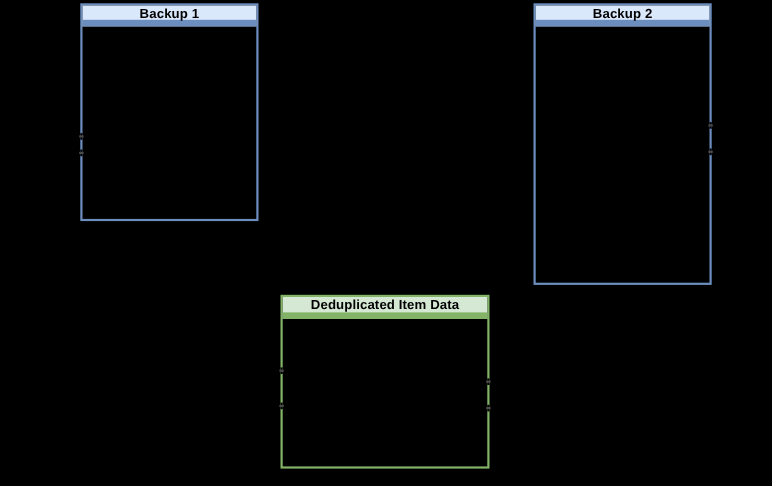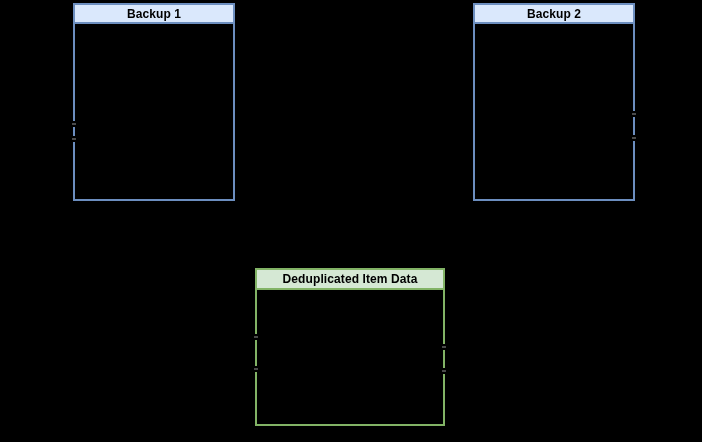--- a/index.html
+++ b/index.html
@@ -18,36 +18,36 @@
   .node {
     position: absolute;
     box-sizing: border-box;
     border: 2px solid #888;
     display: flex;
     flex-direction: column;
     background: transparent;
   }
   .node-header {
     box-sizing: border-box;
-    border-bottom: 2px solid #0369a1;
+    border-bottom: 6px solid #0369a1;
     display: flex;
     align-items: center;
     justify-content: center;
     font-weight: bold;
     font-size: 12px;
     letter-spacing: 0.1px;
     flex: 0 0 auto;
   }
   .node-body {
     flex: 1 1 auto;
     background: transparent;
   }
   
   #backup1 { left: 73px;  top: 3px;   width: 162px; height: 198px; }
-  #backup2 { left: 473px; top: 3px;   width: 162px; height: 198px; text-align: right; }
+  #backup2 { left: 485px; top: 3px;   width: 162px; height: 256px; text-align: right; }
   #dedup   { left: 255px; top: 268px; width: 190px; height: 158px; }
   #backup1 .node-header, #backup2 .node-header { height: 19px; }
   #dedup .node-header { height: 20px; }
 
   
   .gap {
     position: absolute;
     background: #000;
     overflow: visible;
   }

